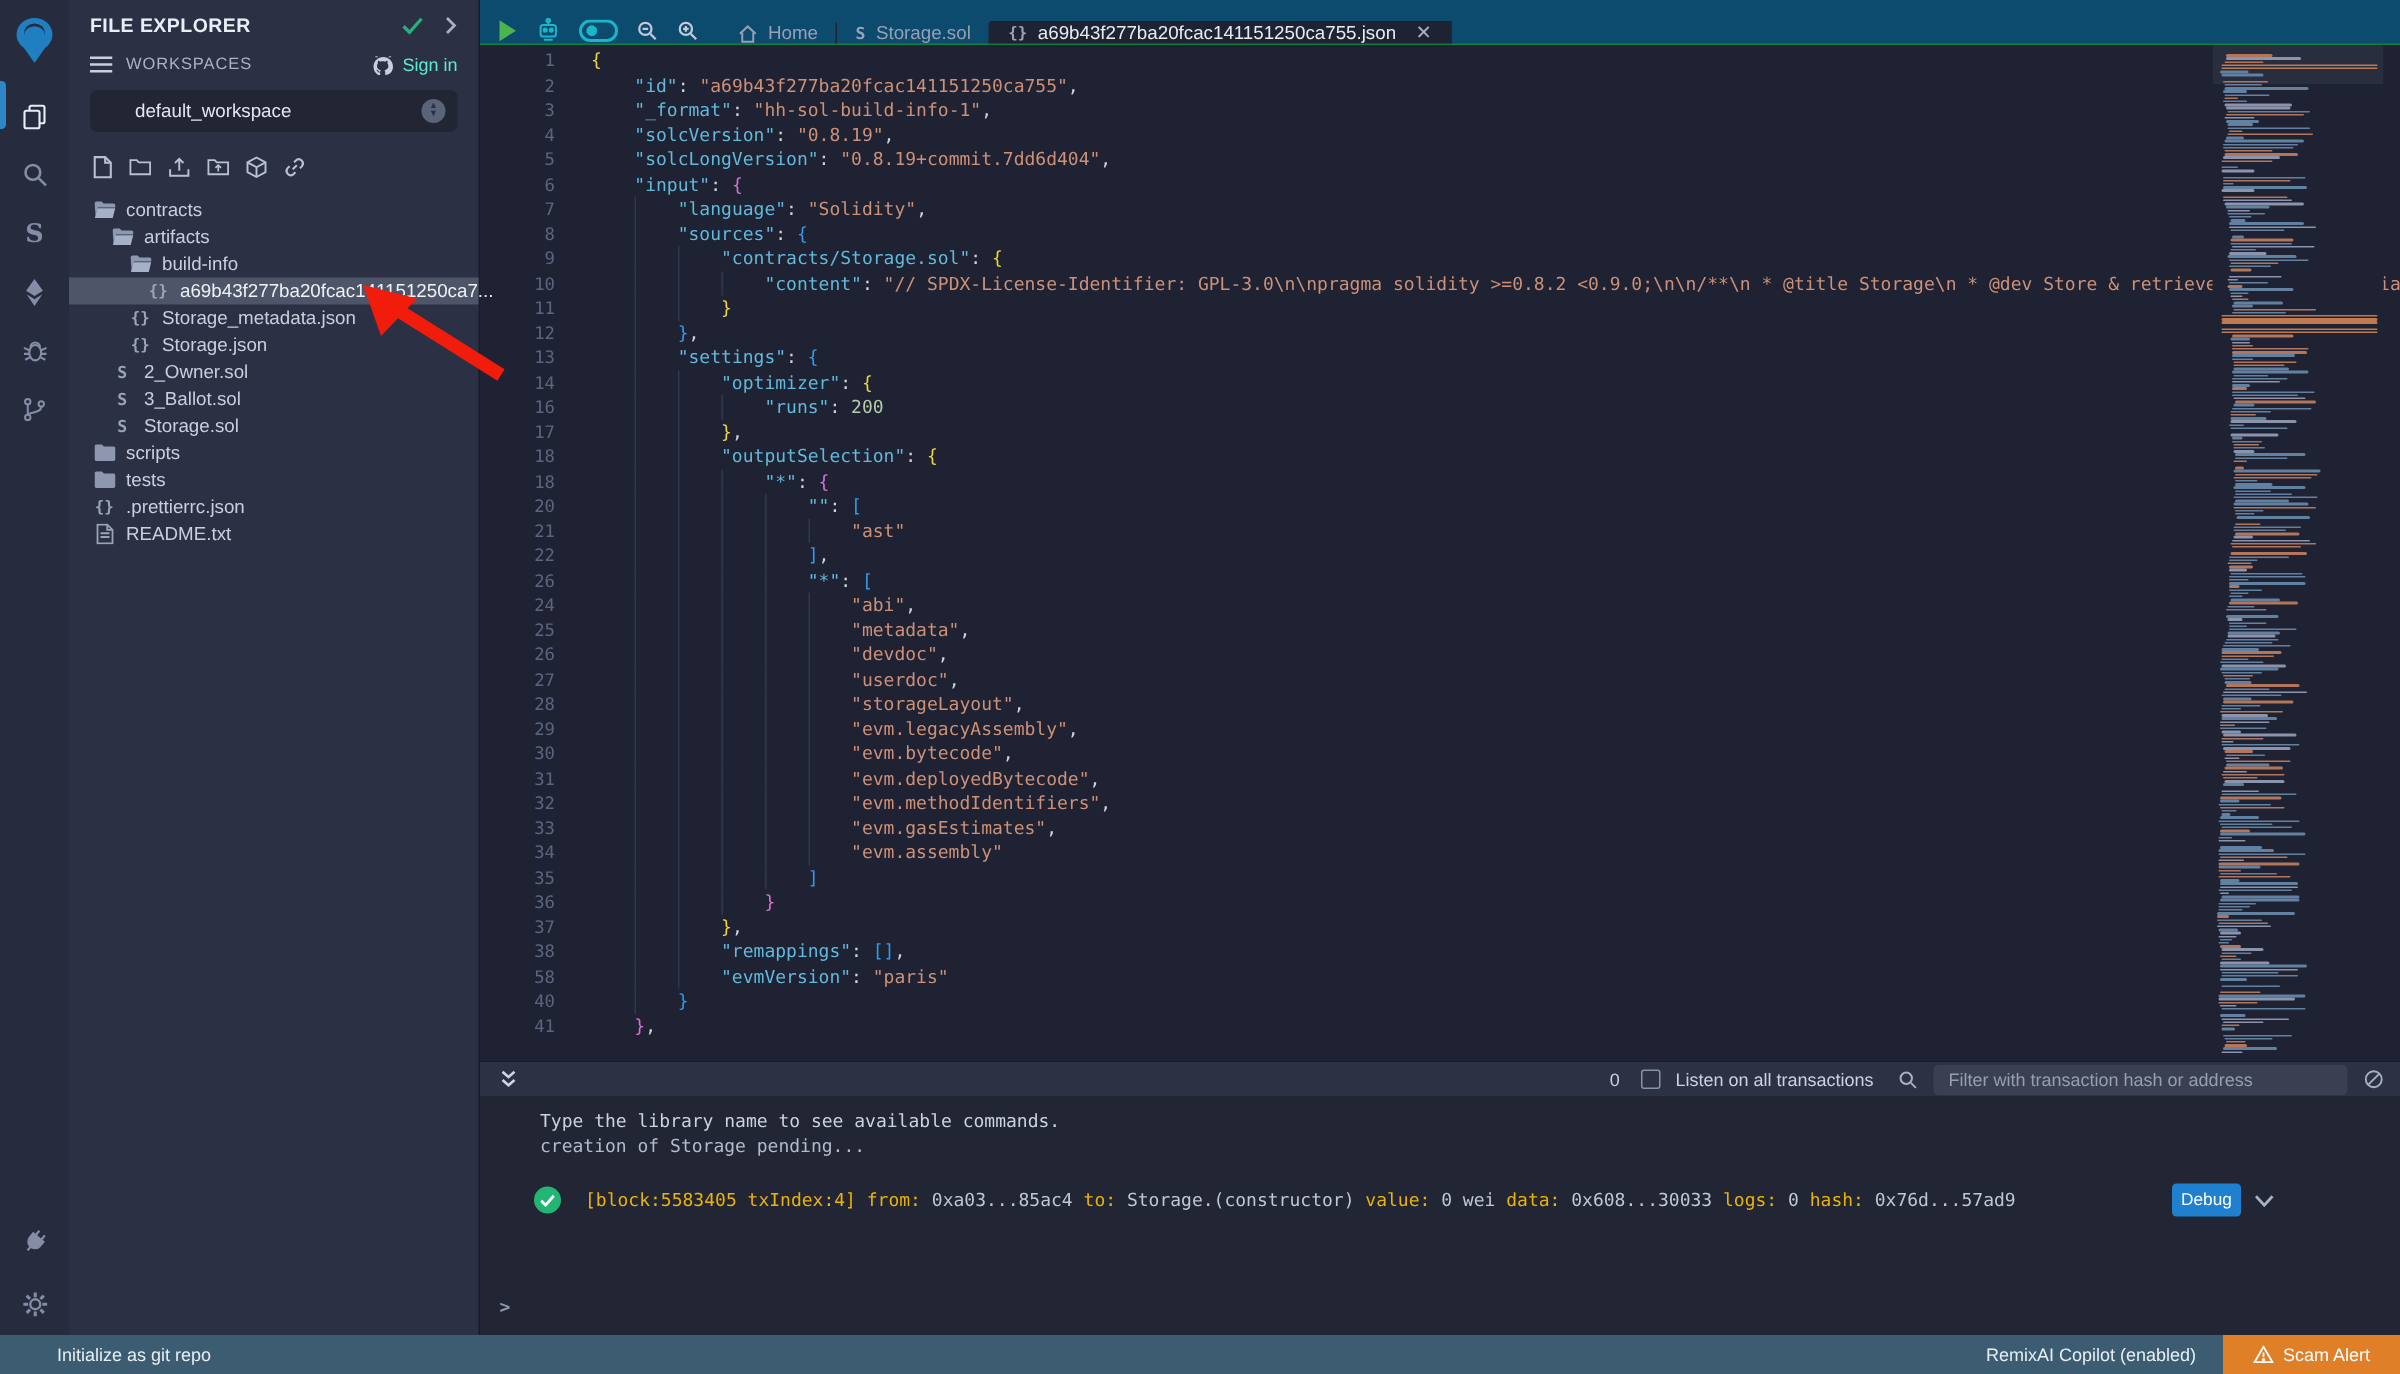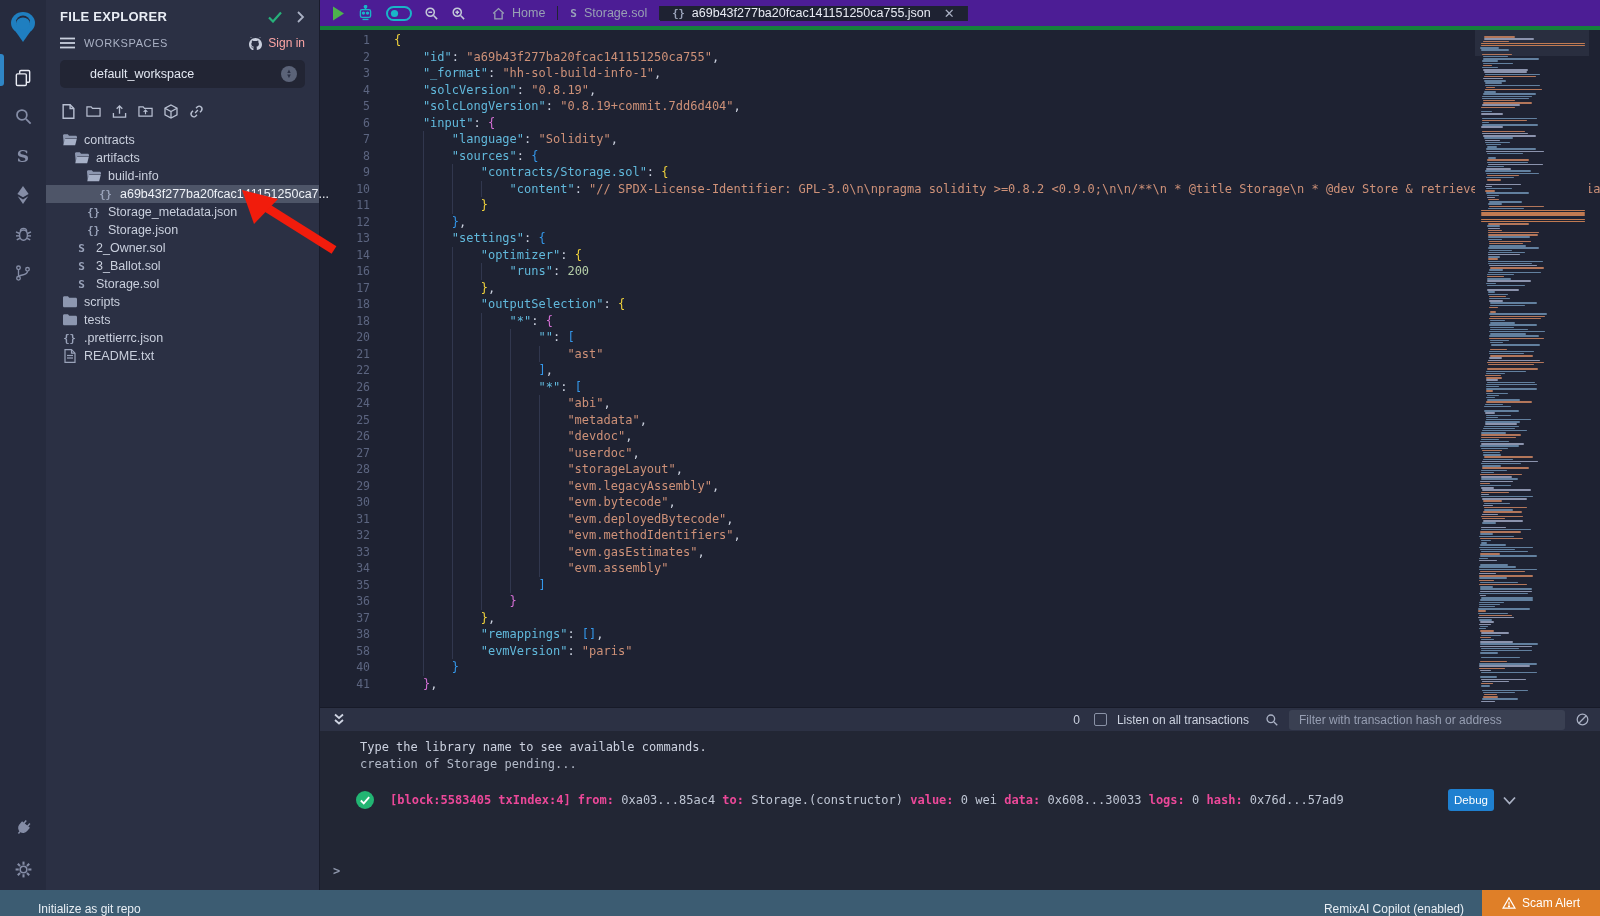--- a/index.html
+++ b/index.html
@@ -16,36 +16,36 @@
   .act-spacer{flex:1}
 
   
   .sidebar{position:relative;width:274px;background:#2b3044;border-right:1px solid #191c2b;flex-shrink:0;color:#c9cfdd}
   .fe-header{display:flex;align-items:center;padding:9px 14px 2px 14px}
   .fe-title{font-size:13px;font-weight:bold;color:#e9edf5;letter-spacing:.3px}
   .fe-header .sp{flex:1}
   .ws-row{display:flex;align-items:center;padding:10px 14px 2px 14px;gap:9px}
   .ws-label{font-size:11px;color:#aab1c4;letter-spacing:.6px}
   .ws-row .sp{flex:1}
-  .signin{display:flex;align-items:center;gap:5px;font-size:12px;color:#fca5a5;cursor:pointer}
+  .signin{display:flex;align-items:center;gap:5px;font-size:12px;color:#5eead4;cursor:pointer}
   .ws-select{display:flex;align-items:center;margin:8px 14px 0 14px;height:28px;background:#222534;border-radius:5px;padding:0 8px 0 30px;font-size:12.5px;color:#e2e7f1;cursor:pointer}
   .ws-select .sp{flex:1}
   .ws-caret{width:16px;height:16px;border-radius:50%;background:#5b6378;color:#2b3044;display:flex;flex-direction:column;align-items:center;justify-content:center;font-size:6px;line-height:5px}
   .fe-toolbar{display:flex;gap:11px;margin:16px 14px 0 16px;color:#b9c0d2}
   .fe-toolbar .tbico{cursor:pointer;display:flex}
   .tree{margin-top:12px;font-size:12.5px}
   .trow{display:flex;align-items:center;height:18px;cursor:pointer;white-space:nowrap}
   .trow .tico{display:flex;width:15px;justify-content:center;margin-right:7px;flex-shrink:0}
   .trow.sel{background:#4e5568;color:#eef1f7}
   .ticon{font-family:"DejaVu Sans Mono",monospace;font-size:10.5px;color:#9aa3ba;font-weight:bold}
   .ticon.sol{font-size:11px}
 
   
   .edcol{flex:1;min-width:0;display:flex;flex-direction:column;background:#1e2232}
-  .tabbar{height:30px;background:#4c1d95;display:flex;align-items:center;flex-shrink:0;border-bottom:4px solid #15803d}
+  .tabbar{height:30px;background:#0c4a6e;display:flex;align-items:flex-end;flex-shrink:0;border-bottom:1px solid #15803d}
   .tb-controls{display:flex;align-items:center;gap:12px;padding:0 14px 0 12px}
   .tab{display:flex;align-items:center;gap:7px;padding:0 12px;font-size:12.5px;color:#98a0b4;cursor:pointer;border-right:1px solid #202434}
   .tab:first-of-type{border-left:1px solid #202434}
   .tab.active{background:#1e2232;color:#e8ebf4}
   .tab .x{margin-left:6px;font-size:13px;color:#aab1c4}
   .ctl{cursor:pointer;display:flex;align-items:center}
 
   
   .edwrap{position:relative;flex:1;overflow:hidden;font-family:"DejaVu Sans Mono",monospace;font-size:12px;line-height:16.5px}
   .codelines{position:absolute;inset:0;padding-top:2px}
@@ -67,28 +67,28 @@
   .t-check{appearance:none;width:13px;height:13px;border:1px solid #8a92a6;border-radius:2px;background:transparent;cursor:pointer}
   .t-listen{font-size:12px;color:#ccd2e0}
   .t-filter{width:276px;height:20px;background:#3a4052;border:none;border-radius:3px;color:#dfe3ee;font-size:12px;padding:0 10px;font-family:"Liberation Sans",sans-serif}
   .t-filter::placeholder{color:#969eb2}
   .term-body{position:relative;flex:1;background:#222634;font-family:"DejaVu Sans Mono",monospace;font-size:12px;color:#ccd2e0}
   .term-intro{padding:8px 0 0 40px;line-height:17px}
   .term-intro .l2{color:#b3bac9}
   .tx-row{display:flex;align-items:center;margin:18px 0 0 36px;position:relative}
   .tx-check{width:18px;height:18px;border-radius:50%;background:#22b573;color:#fff;display:flex;align-items:center;justify-content:center;flex-shrink:0}
   .tx-text{margin-left:16px;white-space:nowrap}
-  .tx-text .b{font-weight:bold;color:#ec4899}
+  .tx-text .b{font-weight:normal;color:#eab308}
   .tx-text .v{color:#bfc6d4}
   .debug-wrap{position:absolute;right:84px;top:-2px;display:flex;align-items:center;gap:9px}
   .debug-btn{width:46px;height:22px;background:#1f80d0;border:none;border-radius:3px;color:#fff;font-size:11.5px;cursor:pointer;font-family:"Liberation Sans",sans-serif}
   .prompt{position:absolute;left:13px;bottom:12px;color:#8f97ac;font-weight:bold}
 
   
-  .statusbar{position:relative;height:26px;background:#3c5c72;display:flex;align-items:flex-end;font-size:12px;color:#e8eef4}
+  .statusbar{position:relative;height:26px;background:#3c5c72;display:flex;align-items:center;font-size:12px;color:#e8eef4}
   .st-left{margin-left:38px;cursor:pointer}
   .st-tip{position:absolute;left:505px;display:flex;align-items:center;gap:7px}
   .st-tip .tt{font-weight:bold}
   .st-copilot{position:absolute;right:136px;cursor:pointer}
   .st-scam{position:absolute;right:0;top:0;bottom:0;width:118px;background:#df7f28;display:flex;align-items:center;justify-content:center;gap:6px;cursor:pointer;color:#fff}
 
   .arrow-overlay{position:absolute;left:238px;top:186px;width:110px;height:72px;z-index:60;pointer-events:none}
   svg{display:block}
 </style>
 </head>

